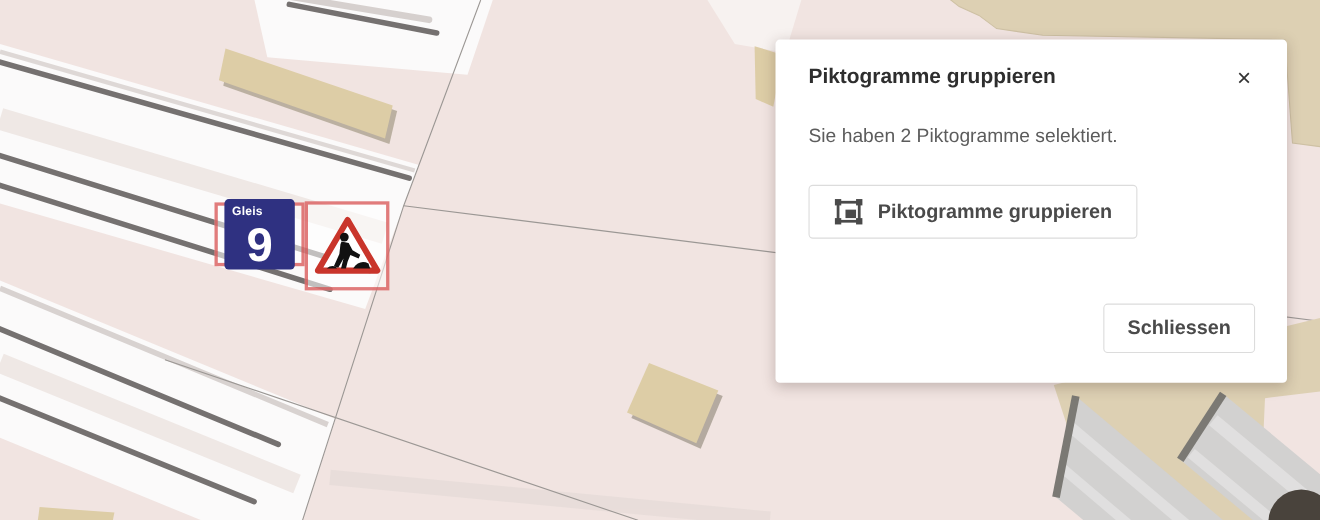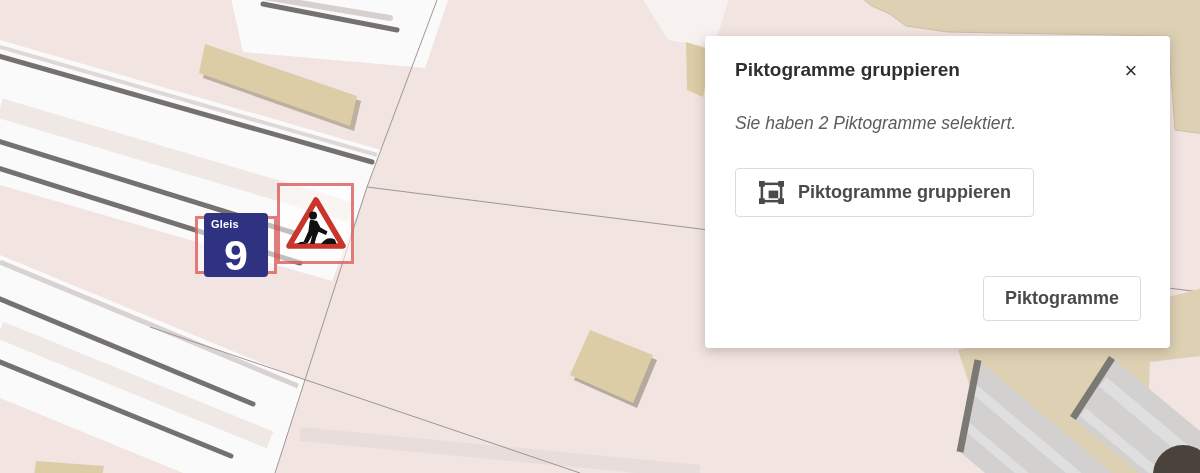--- a/index.html
+++ b/index.html
@@ -28,21 +28,21 @@
   .map-svg{position:absolute;left:0;top:0;width:1200px;height:473px;display:block;}
 
   
   .pictogram{
     position:absolute;box-sizing:border-box;
     border:3px solid rgba(214,74,74,0.72);
     background:rgba(255,255,255,0.55);
     display:flex;align-items:center;justify-content:center;
     cursor:move;
   }
-  .picto-track{left:195px;top:184px;width:82px;height:58px;margin-top:32px;}
+  .picto-track{left:195px;top:184px;width:82px;height:58px;}
   .picto-construction{left:277px;top:183px;width:77px;height:81px;}
   .gleis-sign{
     position:relative;width:64px;height:64px;border-radius:4px;
     background:var(--sign_blue,#2f3181);color:#fff;
   }
   .gleis-word{
     position:absolute;top:5px;left:7px;
     font-size:11px;font-weight:700;letter-spacing:.2px;
   }
   .gleis-num{
@@ -60,21 +60,21 @@
   .dialog-title{
     margin:0;font-size:19px;font-weight:700;color:var(--title_text,#2e2e2e);
     line-height:1.25;
   }
   .dialog-close{
     position:absolute;top:20px;right:24px;width:30px;height:30px;
     background:none;border:none;padding:0;cursor:pointer;
     font-size:22px;line-height:30px;color:#333;font-family:"Liberation Sans",sans-serif;
   }
   .dialog-message{
-    margin:30px 0 0 0;font-size:17.5px;color:var(--body_text,#5c5c5c);line-height:1.3;font-style:italic;
+    margin:30px 0 0 0;font-size:17.5px;color:var(--body_text,#5c5c5c);line-height:1.3;
   }
   .btn{
     box-sizing:border-box;background:#fff;
     border:1px solid var(--button_border,#dcdcdc);border-radius:4px;
     color:var(--button_text,#4a4a4a);font-family:"Liberation Sans",sans-serif;
     cursor:pointer;
   }
   .btn-group{
     margin-top:33px;height:49px;padding:0 22px;
     display:inline-flex;align-items:center;gap:13px;
@@ -190,16 +190,16 @@
             <rect x="21" y="1" width="6" height="6"></rect>
             <rect x="1" y="19" width="6" height="6"></rect>
             <rect x="21" y="19" width="6" height="6"></rect>
             <rect x="11" y="11" width="10" height="8"></rect>
           </g>
         </svg>
       </span>
       <span>Piktogramme gruppieren</span>
     </button>
 
-    <button class="btn btn-close">Piktogramme</button>
+    <button class="btn btn-close">Schliessen</button>
   </div>
 
 </div>
 
 </body></html>

